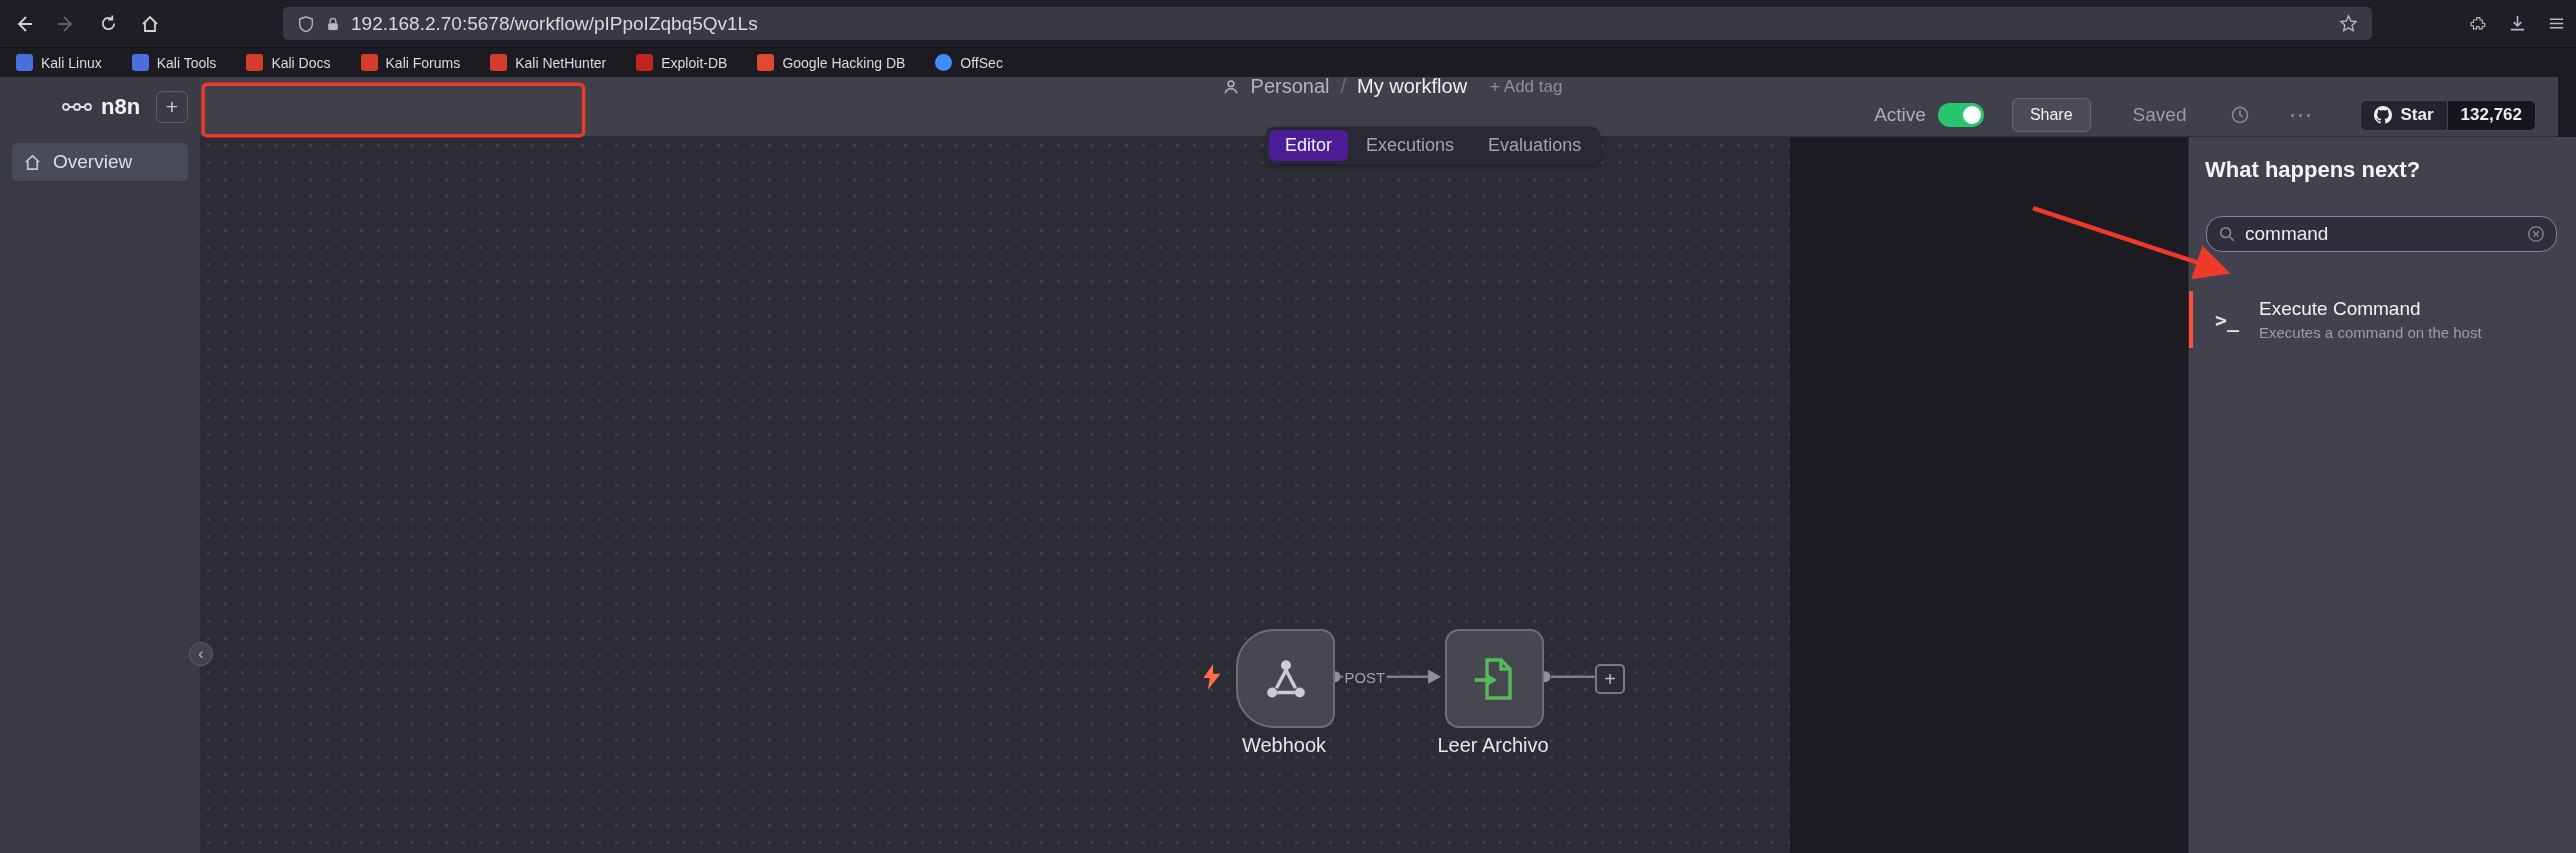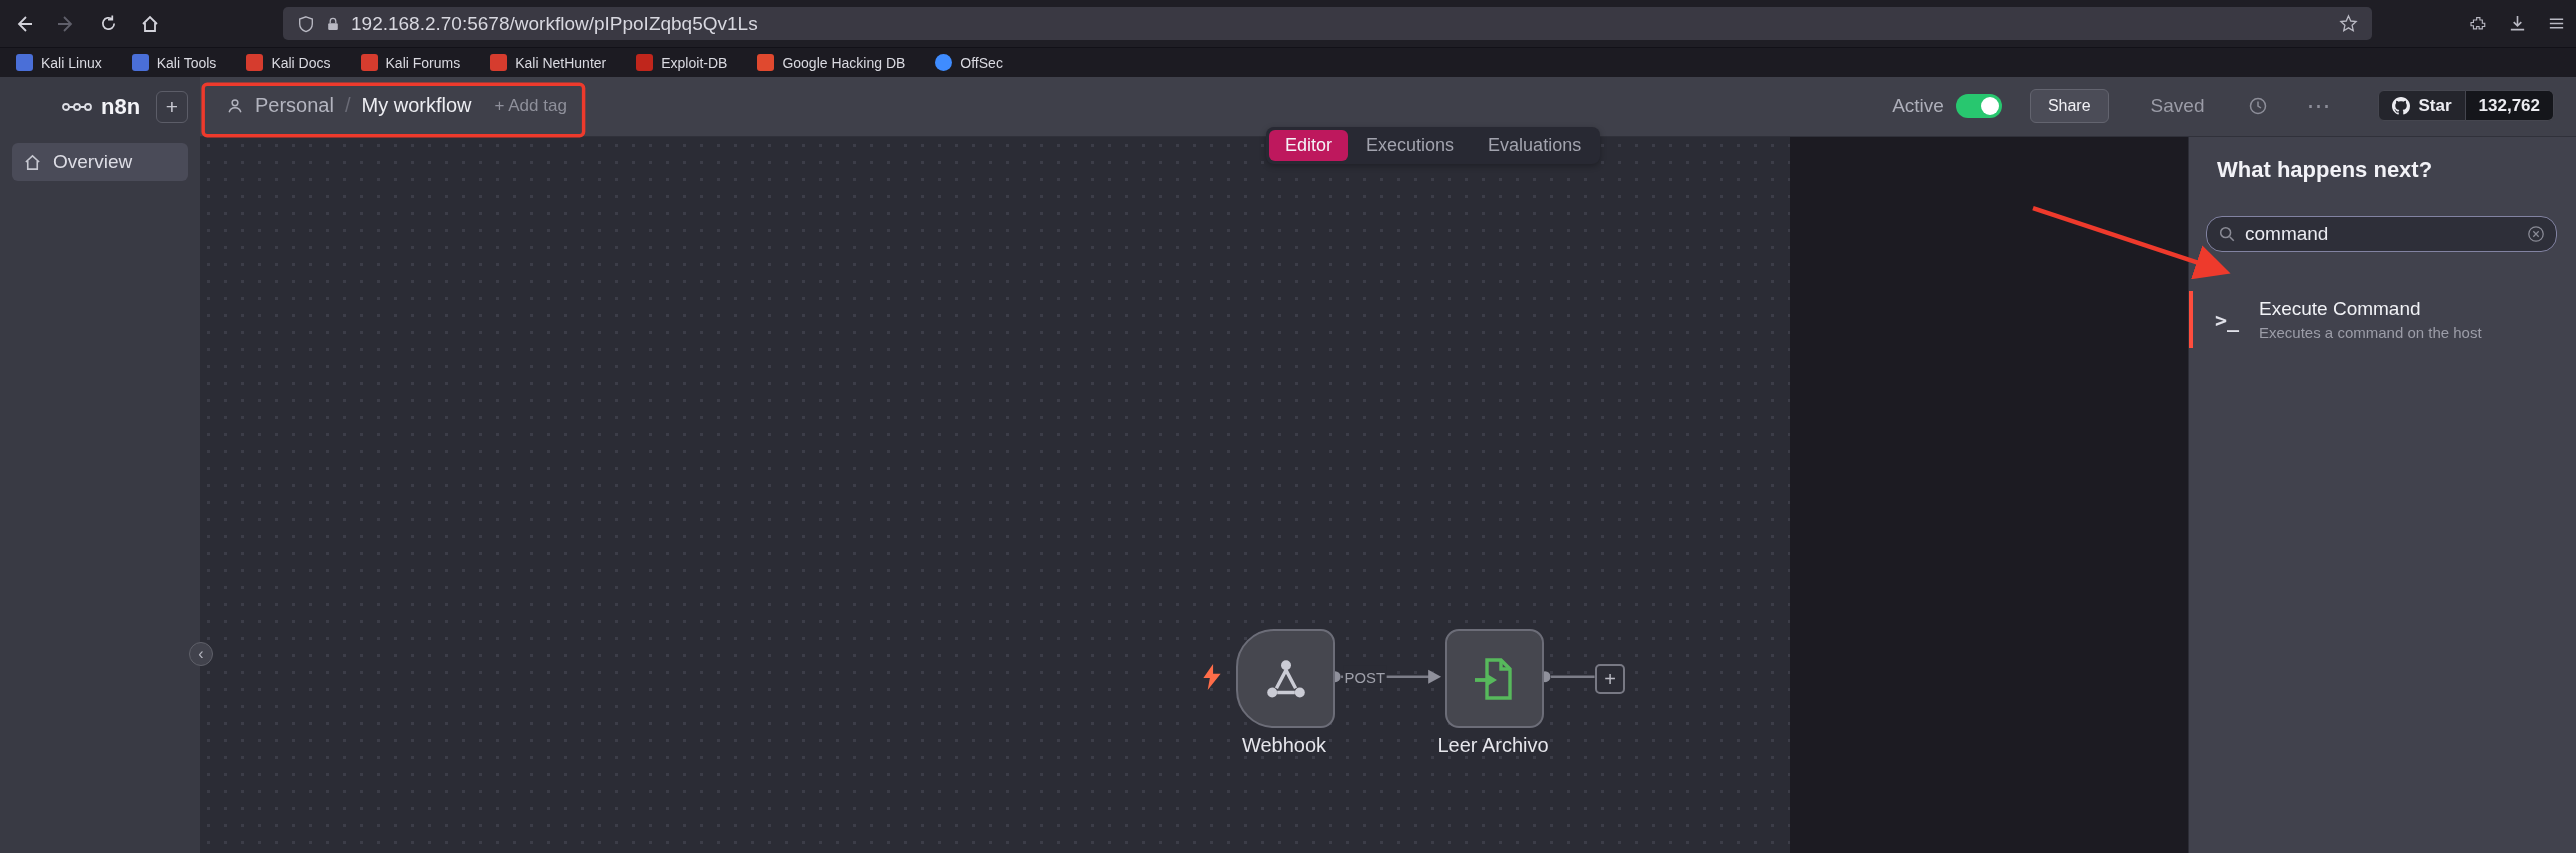--- a/index.html
+++ b/index.html
@@ -25,21 +25,21 @@
   .fav-7{background:#3f8cff;border-radius:50%;}
 
   
   .sidebar{position:absolute;left:0;top:75px;width:200px;bottom:0;background:#393a44;z-index:3;}
   .logo-row{display:flex;align-items:center;gap:9px;padding:16px 12px 8px 15px;margin-left:47px;}
   .brand{color:#f3f3f7;font-size:22px;font-weight:bold;flex:1;}
   .add-wf-btn{width:30px;height:30px;border:1.5px solid #5c5d68;border-radius:6px;color:#c7c8d1;font-size:21px;display:flex;align-items:center;justify-content:center;}
   .side-item{margin:12px 12px 0 12px;height:38px;background:#4a4b58;border-radius:6px;display:flex;align-items:center;gap:11px;padding:0 11px;color:#dddde5;font-size:19px;}
 
   
-  .app-header{position:absolute;left:200px;top:75px;right:0;height:61px;background:#3f404a;border-bottom:1px solid #30313a;display:flex;align-items:center;z-index:2;}
+  .app-header{position:absolute;left:200px;top:75px;right:18px;height:61px;background:#3f404a;border-bottom:1px solid #30313a;display:flex;align-items:center;z-index:2;flex-direction:column;}
   .breadcrumb{display:flex;align-items:center;gap:11px;margin-left:26px;color:#b3b4bf;font-size:20px;}
   .bc-sep{color:#6a6b76;}
   .wf-name{color:#ededf2;}
   .add-tag{color:#8f909b;font-size:17px;margin-left:12px;}
   .header-right{margin-left:auto;display:flex;align-items:center;margin-right:22px;}
   .active-group{display:flex;align-items:center;gap:12px;margin-right:28px;}
   .active-label{color:#aeafba;font-size:19px;}
   .toggle{width:46px;height:24px;border-radius:12px;background:#28c76f;position:relative;}
   .toggle .knob{position:absolute;right:3px;top:3px;width:18px;height:18px;border-radius:50%;background:#ffffff;}
   .share-btn{background:#4b4c57;border:1px solid #63646f;border-radius:6px;color:#f1f1f6;font-size:16px;padding:7px 17px;margin-right:42px;}
@@ -47,33 +47,33 @@
   .icon-btn{color:#8d8e99;display:flex;align-items:center;justify-content:center;margin-right:38px;}
   .dots-btn{color:#8d8e99;font-size:24px;letter-spacing:2px;margin-right:46px;}
   .gh{display:flex;height:31px;font-size:17px;}
   .gh-left{display:flex;align-items:center;gap:8px;background:#24252c;border:1px solid #45464f;border-radius:6px 0 0 6px;padding:0 13px;color:#ececf1;font-weight:bold;}
   .gh-right{display:flex;align-items:center;background:#15161b;border:1px solid #45464f;border-left:none;border-radius:0 6px 6px 0;padding:0 13px;color:#ececf1;font-weight:bold;}
 
   
   .canvas{position:absolute;left:200px;top:137px;width:1590px;height:716px;background-color:#2b2c35;background-image:radial-gradient(#3c3d48 1.6px,transparent 1.6px);background-size:17px 17px;z-index:1;}
   .tabs{position:absolute;left:1266px;top:127px;display:flex;background:#282933;border-radius:8px;padding:3px;gap:2px;z-index:5;box-shadow:0 2px 6px rgba(0,0,0,.3);}
   .tab{font-size:18px;color:#a2a3ae;padding:5px 16px;border-radius:6px;}
-  .tab.active{background:#be185d;color:#f4f4f8;}
+  .tab.active{background:#4c1d95;color:#f4f4f8;}
   .collapse-btn{position:absolute;left:189px;top:642px;width:22px;height:22px;border-radius:50%;background:#41424c;border:1px solid #5f6069;color:#b5b6c0;display:flex;align-items:center;justify-content:center;font-size:16px;z-index:6;}
 
   .node{position:absolute;width:95px;height:95px;background:#46474f;border:2px solid #6c6d78;border-radius:14px;display:flex;align-items:center;justify-content:center;z-index:2;}
   .node.trigger{border-radius:38px 14px 14px 38px;}
   .node-label{position:absolute;width:218px;text-align:center;color:#e6e6ec;font-size:20px;z-index:2;}
   .conn-layer{position:absolute;left:0;top:0;width:1988px;height:716px;z-index:1;}
   .plus-endpoint{position:absolute;left:1395px;top:527px;width:26px;height:26px;border:2px solid #787984;border-radius:5px;color:#babbc4;font-size:20px;display:flex;align-items:center;justify-content:center;z-index:2;background:#2b2c35;}
   .bolt{position:absolute;left:999px;top:526px;z-index:2;}
 
   
   .panel{position:absolute;right:0;top:137px;width:387px;bottom:0;background:#41424d;border-left:1px solid #2d2e37;z-index:2;}
-  .panel-title{position:absolute;left:28px;top:20px;color:#f2f2f7;font-size:22px;font-weight:bold;}
+  .panel-title{position:absolute;left:16px;top:20px;color:#f2f2f7;font-size:22px;font-weight:bold;}
   .search-box{position:absolute;left:17px;top:79px;width:351px;height:36px;border:1.5px solid #8283a2;border-radius:16px;background:#2e2f39;display:flex;align-items:center;padding:0 11px;gap:9px;box-sizing:border-box;}
   .search-input{flex:1;background:transparent;border:none;outline:none;color:#ebebf1;font-size:19px;font-family:"Liberation Sans",sans-serif;padding:0;}
   .results{position:absolute;left:0;top:149px;right:0;}
   .result-item{position:relative;display:flex;align-items:center;gap:14px;padding:12px 0 12px 20px;}
   .hover-bar{position:absolute;left:0;top:5px;bottom:5px;width:4px;background:#ff4d3d;}
   .result-icon{width:36px;text-align:center;font-family:"DejaVu Sans Mono",monospace;color:#e0e1e9;font-size:20px;font-weight:bold;flex:0 0 auto;}
   .result-title{color:#f1f2f6;font-size:19px;}
   .result-sub{color:#9c9da8;font-size:15px;margin-top:4px;}
 
   

